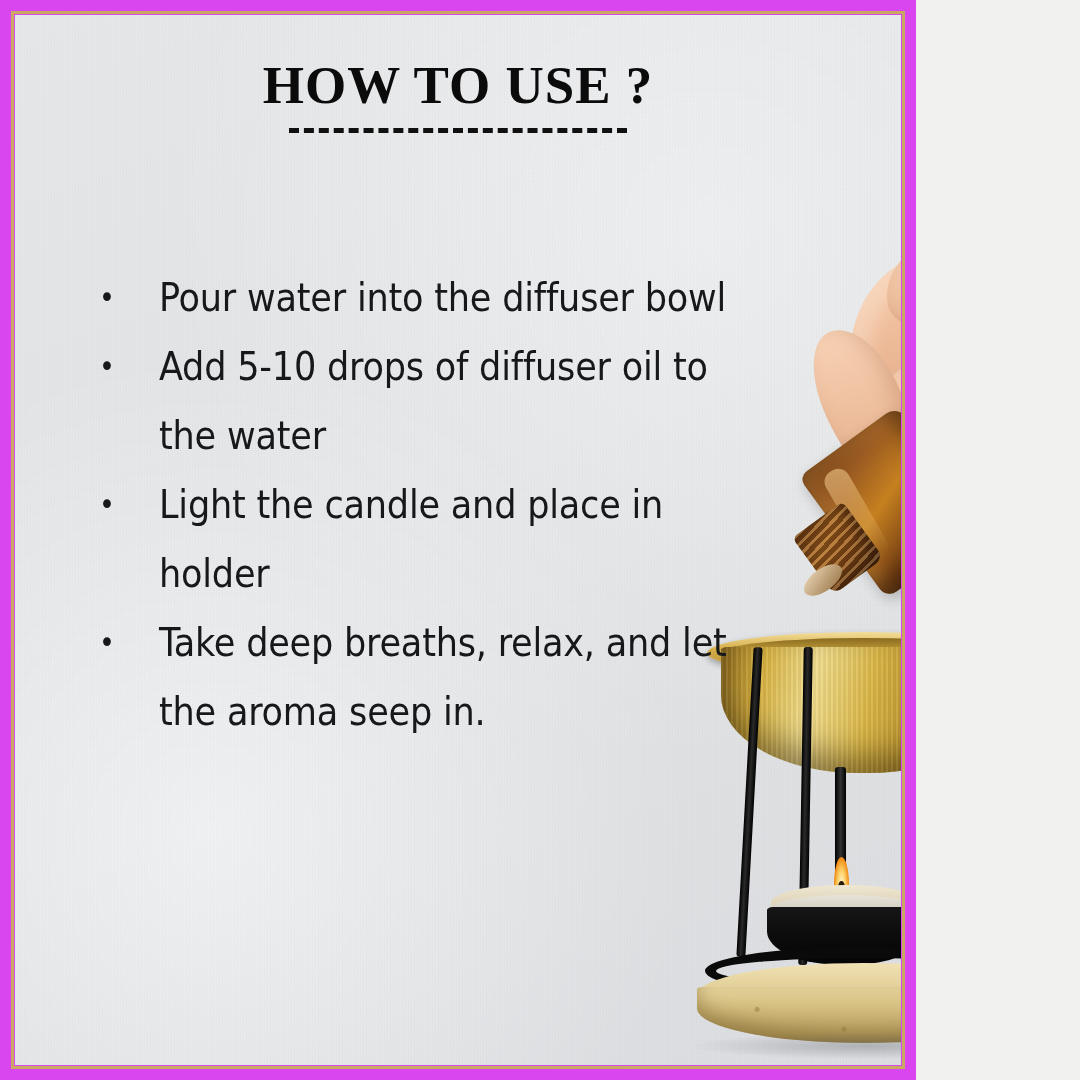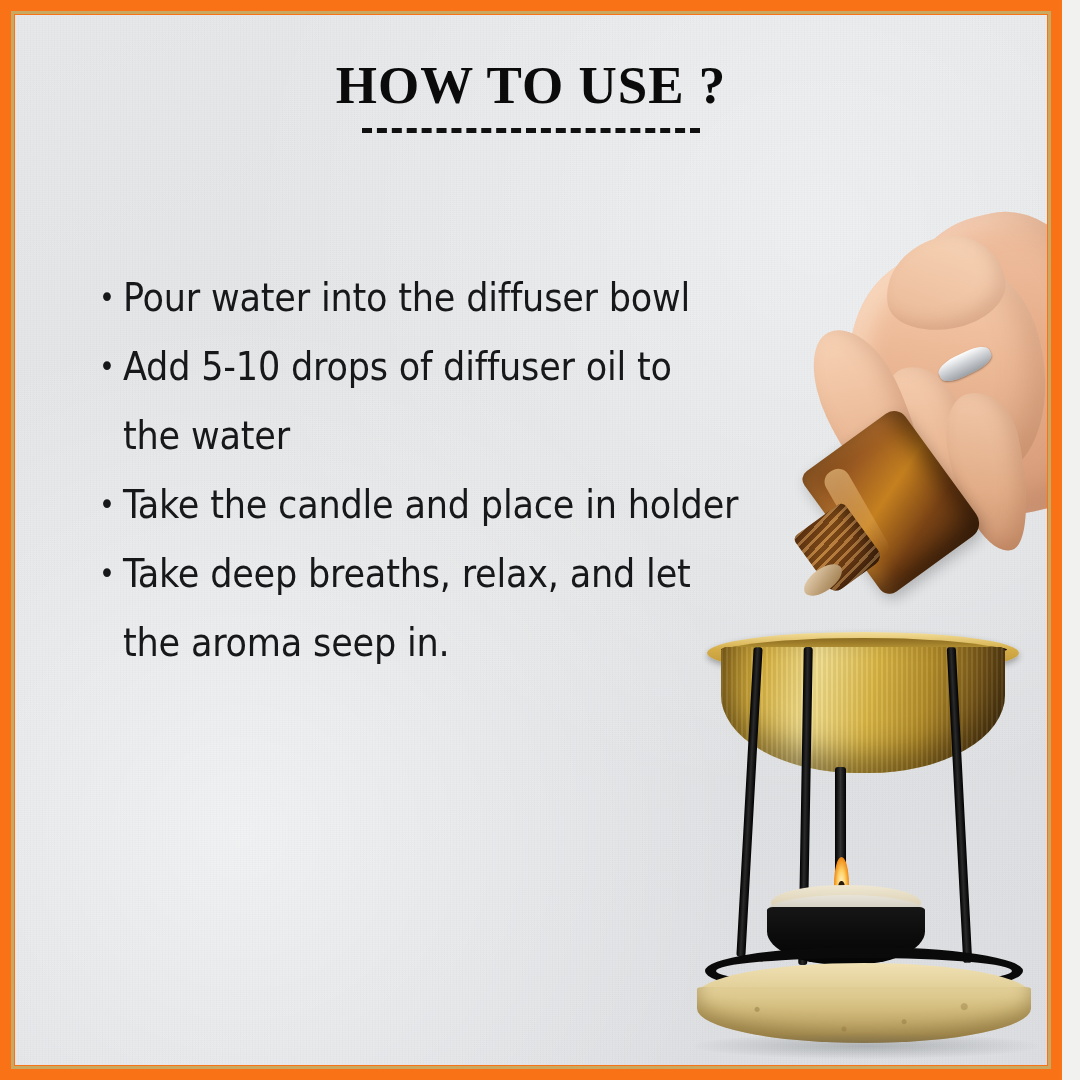--- a/index.html
+++ b/index.html
@@ -3,22 +3,22 @@
 <meta charset="utf-8">
 <style>
   html,body{margin:0;padding:0;}
   body{
     width:1080px;height:1080px;overflow:hidden;
     font-family:"Liberation Sans", sans-serif;
     background:#f1f1ef;
   }
 
   #stage{
-    position:relative;width:1062px;height:1080px;
-    background:#f97316;
+    position:relative;width:916px;height:1080px;
+    background:#d946ef;
     overflow:hidden;
   }
 
   
   .gold-frame{
     position:absolute;left:11px;top:11px;right:11px;bottom:11px;
     border:3px solid #c9a961;
     box-sizing:border-box;
     z-index:40;
     pointer-events:none;
@@ -76,21 +76,21 @@
     font-stretch:condensed;
     letter-spacing:-.2px;
   }
   .step .dot{
     flex:0 0 auto;
     width:24px;
     font-size:30px;
     line-height:69px;
     text-align:left;
   }
-  .step .txt{flex:1 1 auto;}
+  .step .txt{flex:1 1 auto;margin-left:36px;}
 
   
   .photo{
     position:absolute;left:620px;top:180px;width:460px;height:885px;
     z-index:15;
   }
 
   
   .arm{
     position:absolute;left:246px;top:20px;width:240px;height:300px;
@@ -319,21 +319,21 @@
         <span class="txt">Pour water into the diffuser bowl</span>
       </div>
 
       <div class="step">
         <span class="dot">•</span>
         <span class="txt">Add 5-10 drops of diffuser oil to the water</span>
       </div>
 
       <div class="step">
         <span class="dot">•</span>
-        <span class="txt">Take the candle and place in holder</span>
+        <span class="txt">Light the candle and place in holder</span>
       </div>
 
       <div class="step">
         <span class="dot">•</span>
         <span class="txt">Take deep breaths, relax, and let the aroma seep in.</span>
       </div>
 
     </div>
 
     <div class="photo">

